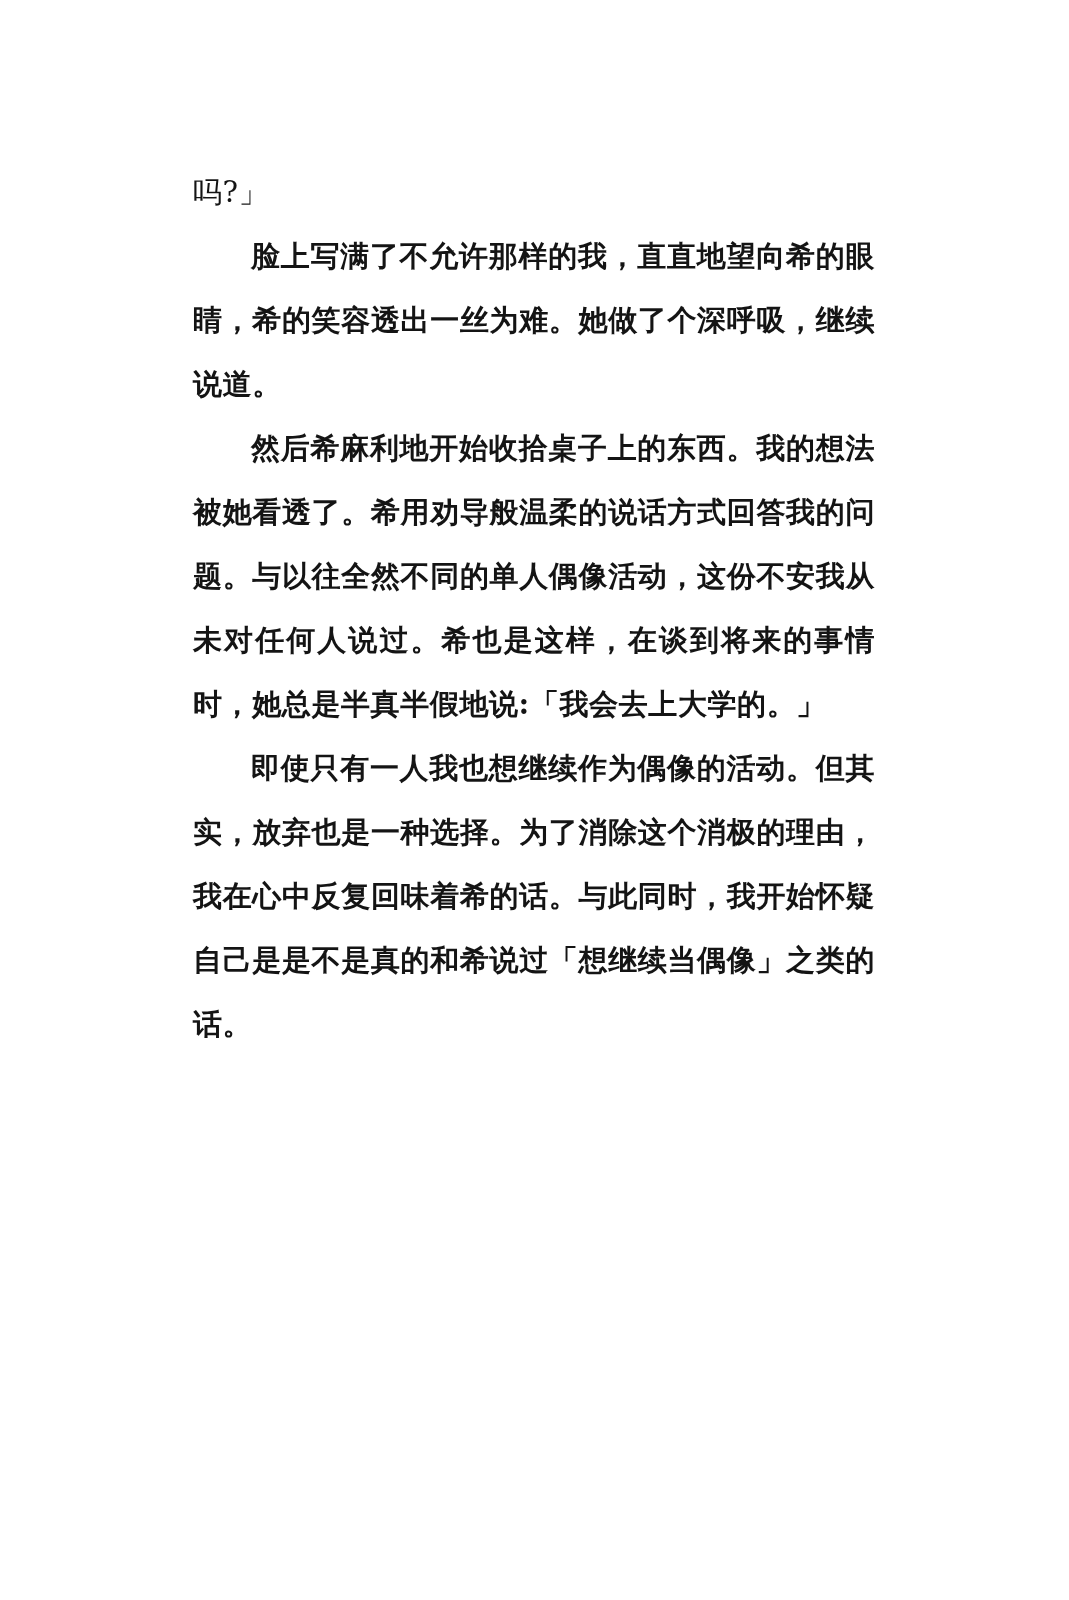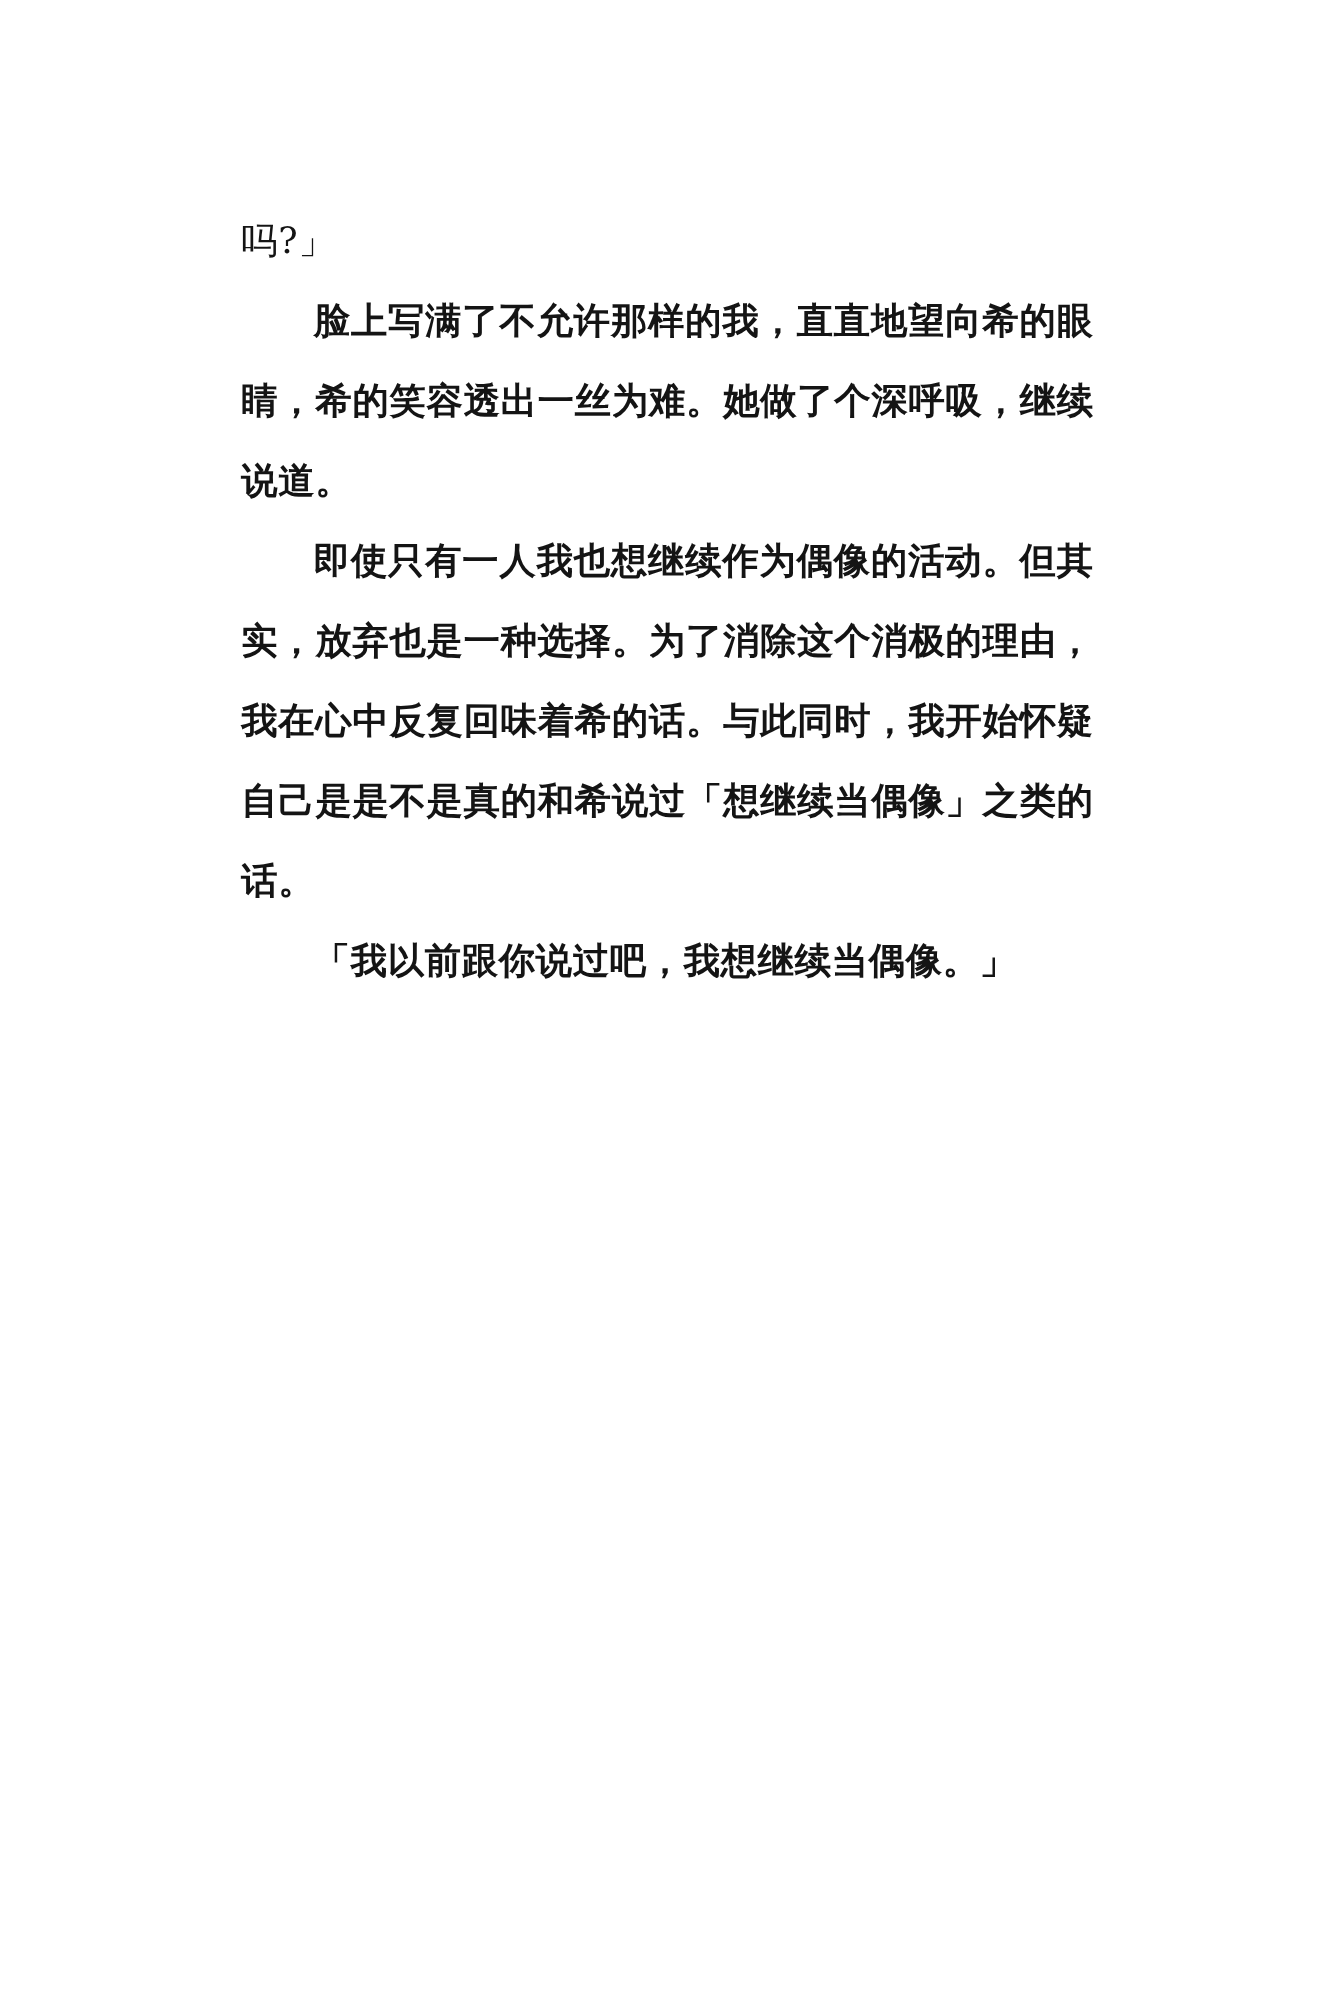--- a/index.html
+++ b/index.html
@@ -40,16 +40,16 @@
     font-weight: bold;
   }
 </style>
 </head>
 <body>
 
 <div class="page">
   <div class="text-column">
     <p class="para">吗?」</p>
     <p class="para indent">脸上写满了不允许那样的我，直直地望向希的眼睛，希的笑容透出一丝为难。她做了个深呼吸，继续说道。</p>
+    <p class="para indent">然后希麻利地开始收拾桌子上的东西。我的想法被她看透了。希用劝导般温柔的说话方式回答我的问题。与以往全然不同的单人偶像活动，这份不安我从未对任何人说过。希也是这样，在谈到将来的事情时，她总是半真半假地说:「我会去上大学的。」</p>
     <p class="para indent">即使只有一人我也想继续作为偶像的活动。但其实，放弃也是一种选择。为了消除这个消极的理由，我在心中反复回味着希的话。与此同时，我开始怀疑自己是是不是真的和希说过「想继续当偶像」之类的话。</p>
-    <p class="para indent">「我以前跟你说过吧，我想继续当偶像。」</p>
   </div>
 </div>
 
 </body></html>

